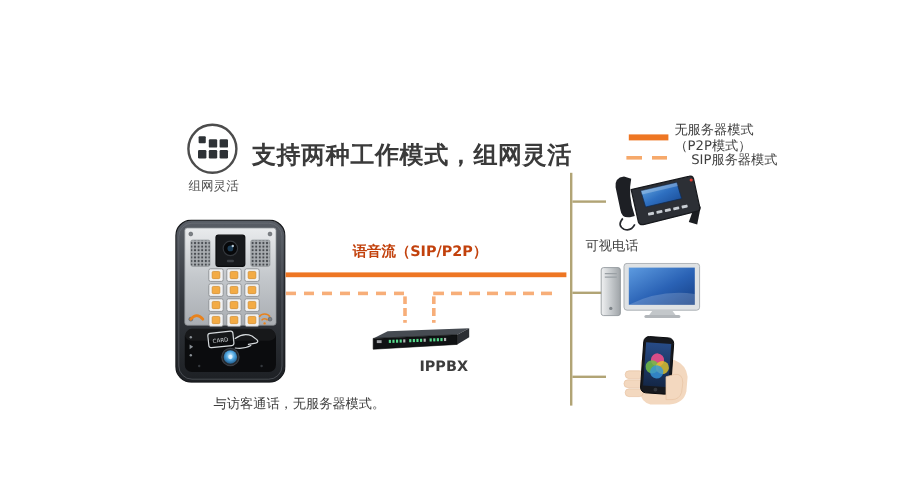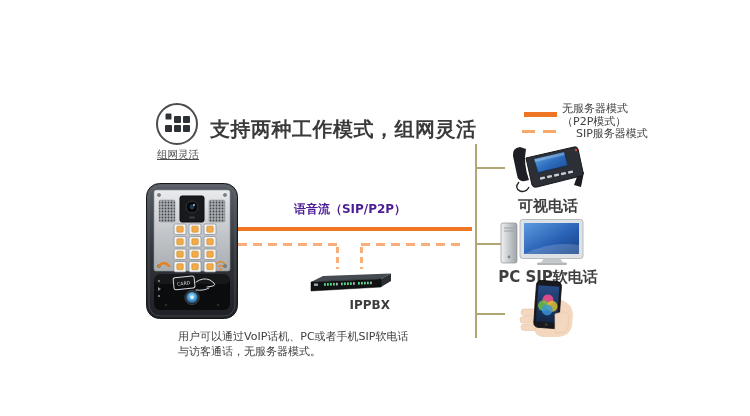--- a/index.html
+++ b/index.html
@@ -6,33 +6,33 @@
   body{font-family:"DejaVu Sans","Liberation Sans",sans-serif;}
   .page{position:relative;width:750px;height:416px;background:#ffffff;overflow:hidden;}
   .abs{position:absolute;}
 
   
   .feature-circle{left:156px;top:103px;width:42px;height:42px;border:2px solid #4c4c4c;border-radius:50%;
     display:flex;align-items:center;justify-content:center;box-sizing:border-box;}
   .blocks{display:grid;grid-template-columns:repeat(3,7px);grid-auto-rows:7px;gap:2px;}
   .blocks span{background:#2e3236;border-radius:1px;}
   .blocks span.raised{transform:translateY(-3px) scale(.85);}
-  .feature-caption{left:143px;top:148px;width:70px;text-align:center;font-size:10.5px;color:#4e4e4e;text-decoration:underline;}
+  .feature-caption{left:143px;top:148px;width:70px;text-align:center;font-size:10.5px;color:#4e4e4e;}
   .page-title{left:210px;top:116px;font-size:20px;font-weight:bold;color:#3a3a3a;letter-spacing:.5px;}
 
   
   .legend-swatch-solid{left:524px;top:112px;width:33px;height:5px;background:#EE7623;}
   .legend-label-1{left:562px;top:102px;font-size:11px;color:#3f3f3f;line-height:13px;}
   .legend-swatch-dashed{left:522px;top:130px;width:36px;height:3px;
     background:repeating-linear-gradient(90deg,#F6A96B 0 13px,transparent 13px 21px);}
   .legend-label-2{left:576px;top:126px;font-size:11px;color:#3f3f3f;}
 
   
   .p2p-line{left:238px;top:227px;width:234px;height:4px;background:#EE7623;}
-  .flow-label{left:270px;top:201px;width:160px;text-align:center;font-size:12px;color:#4c1d95;font-weight:bold;}
+  .flow-label{left:270px;top:201px;width:160px;text-align:center;font-size:12px;color:#c2410c;font-weight:bold;}
   .sip-h-left{left:238px;top:243px;width:101px;height:3px;
     background:repeating-linear-gradient(90deg,#F7AE79 0 9px,transparent 9px 15px);}
   .sip-h-right{left:361px;top:243px;width:103px;height:3px;
     background:repeating-linear-gradient(90deg,#F7AE79 0 9px,transparent 9px 15px);}
   .sip-v-left{left:336px;top:247px;width:3px;height:22px;
     background:repeating-linear-gradient(180deg,#F7AE79 0 6px,transparent 6px 10px);}
   .sip-v-right{left:360px;top:247px;width:3px;height:22px;
     background:repeating-linear-gradient(180deg,#F7AE79 0 6px,transparent 6px 10px);}
 
   
@@ -40,21 +40,21 @@
   .branch-stub{width:28px;height:2px;background:#B1A475;}
   .stub-1{left:477px;top:167px;} .stub-2{left:477px;top:243px;} .stub-3{left:477px;top:313px;}
 
   
   .door-phone{left:146px;top:183px;width:92px;height:136px;}
   .ippbx{left:308px;top:272px;width:84px;height:26px;}
   .ippbx-label{left:310px;top:298px;width:80px;text-align:right;font-size:12px;font-weight:bold;color:#3d3d3d;}
   .video-phone{left:504px;top:142px;width:82px;height:52px;}
   .pc{left:500px;top:219px;width:84px;height:47px;}
   .mobile{left:514px;top:280px;width:64px;height:60px;}
-  .device-label{width:120px;text-align:center;font-size:15px;color:#3f3f3f;font-weight:bold;}
+  .device-label{width:120px;font-size:11px;color:#3f3f3f;}
   .label-video{left:488px;top:197px;} .label-pc{left:488px;top:268px;} .label-mobile{left:488px;top:340px;}
 
   
   .description{left:178px;top:329px;font-size:11px;color:#3d3d3d;line-height:15px;}
 </style>
 </head>
 <body>
 
 <div class="page">
 
@@ -258,21 +258,20 @@
     <rect x="1" y="4" width="16" height="40" rx="2" fill="url(#towerG)" stroke="#8d9297" stroke-width="0.7"></rect>
     <line x1="4" y1="9" x2="14" y2="9" stroke="#9aa0a5" stroke-width="1"></line>
     <line x1="4" y1="12" x2="14" y2="12" stroke="#9aa0a5" stroke-width="1"></line>
     <circle cx="9" cy="38" r="1.4" fill="#7f858a"></circle>
     <rect x="20" y="0.5" width="63" height="39" rx="2.5" fill="#dfe2e4" stroke="#a8adb2" stroke-width="0.8"></rect>
     <rect x="24" y="4" width="55" height="31" fill="url(#pscr)"></rect>
     <path d="M24 35 Q50 22 79 26 L79 35 Z" fill="#ffffff" opacity="0.18"></path>
     <path d="M44 39.5 L60 39.5 L63 43.5 L41 43.5 Z" fill="#c3c7ca"></path>
     <rect x="37" y="43.5" width="30" height="2.6" rx="1.3" fill="#b2b6ba"></rect>
   </svg>
-  <div class="abs device-label label-pc">PC SIP软电话</div>
 
   <svg class="abs mobile" viewBox="0 0 64 60">
     <defs>
       <linearGradient id="mscr" x1="0" y1="0" x2="0" y2="1">
         <stop offset="0" stop-color="#274b86"></stop>
           <stop offset="1" stop-color="#142747"></stop>
       </linearGradient>
     </defs>
     <path d="M20 22 Q20 18 25 18 L48 20 Q58 24 59 34 L58 46 Q56 56 44 57 L28 57 Q20 55 20 48 Z" fill="#f3d8bf"></path>
     <g fill="#f3d8bf" stroke="#e7c3a3" stroke-width="0.6">
@@ -288,17 +287,16 @@
         <circle cx="29.5" cy="26" r="5.5" fill="#7ac943" opacity="0.85"></circle>
         <circle cx="38" cy="26" r="5.5" fill="#f5d327" opacity="0.8"></circle>
         <circle cx="33.5" cy="30" r="5.5" fill="#3aa0e8" opacity="0.8"></circle>
       </g>
       <circle cx="33.5" cy="44.8" r="1.6" fill="#33363c"></circle>
     </g>
     <path d="M48 32 Q55 31 55 39 L54 47 Q52 53 46 53 L41 53 L41 34 Z" fill="#f3d8bf" stroke="#e7c3a3" stroke-width="0.6"></path>
   </svg>
 
   <div class="abs description">
-    <div>用户可以通过VoIP话机、PC或者手机SIP软电话</div>
     <div>与访客通话，无服务器模式。</div>
   </div>
 
 </div>
 
 </body></html>

